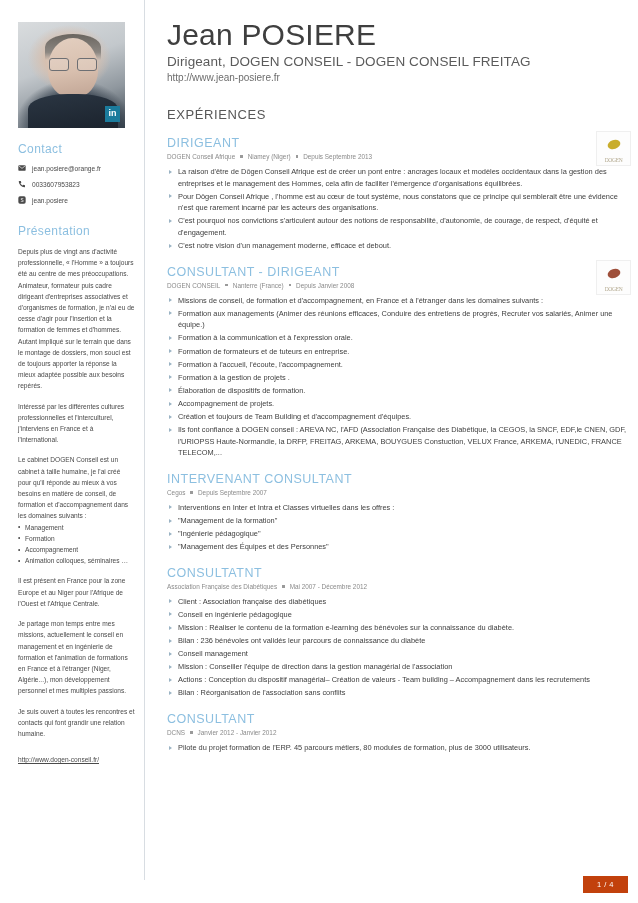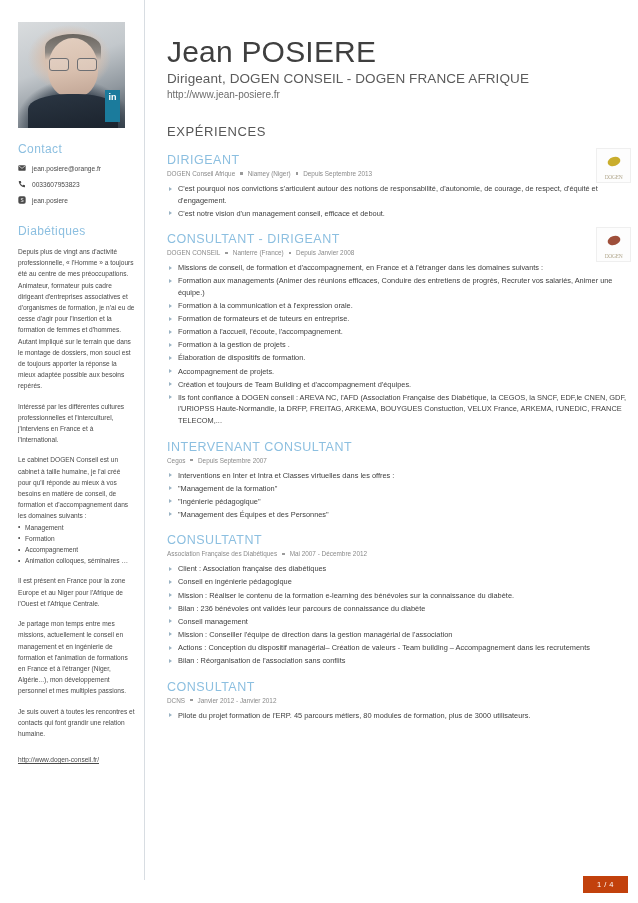--- a/index.html
+++ b/index.html
@@ -99,21 +99,21 @@
     width: 90px;
     height: 34px;
     border-radius: 44% 44% 0 0;
     background: linear-gradient(170deg, #2b3643 0%, #1b232d 100%);
   }
   .linkedin-badge {
     position: absolute;
     right: 5px;
     bottom: 6px;
     width: 15px;
-    height: 32px;
+    height: 16px;
     background: #1b7b9c;
     color: #ffffff;
     font-size: 9px;
     font-weight: bold;
     line-height: 15px;
     text-align: center;
     font-family: "Liberation Sans", sans-serif;
   }
 
   .side-heading {
@@ -175,21 +175,20 @@
     display: inline-block;
     margin-top: 2px;
   }
 
   
   .main {
     flex: 1;
     box-sizing: border-box;
     padding: 18px 8px 0 22px;
     position: relative;
-    margin-top: 17px;
   }
   .name {
     font-size: 30px;
     font-weight: normal;
     color: #3f3f3f;
     margin: 0 0 2px 0;
     letter-spacing: 0.2px;
   }
   .subtitle {
     font-size: 13.5px;
@@ -358,21 +357,21 @@
         <span class="ico">
           <svg width="8" height="8" viewBox="0 0 12 12">
               <rect x="0.5" y="0.5" width="11" height="11" rx="2.5" fill="#4a4a4a"></rect>
               <text x="6" y="8.6" font-size="7" font-family="Liberation Sans, sans-serif" fill="#ffffff" text-anchor="middle">S</text>
             </svg>
         </span>
         <span>jean.posiere</span>
       </div>
     </div>
 
-    <h2 class="side-heading">Diabétiques</h2>
+    <h2 class="side-heading">Présentation</h2>
 
     <p class="side-body">Depuis plus de vingt ans d'activité professionnelle, « l'Homme » a toujours été au centre de mes préoccupations. Animateur, formateur puis cadre dirigeant d'entreprises associatives et d'organismes de formation, je n'ai eu de cesse d'agir pour l'insertion et la formation de femmes et d'hommes. Autant impliqué sur le terrain que dans le montage de dossiers, mon souci est de toujours apporter la réponse la mieux adaptée possible aux besoins repérés.</p>
     <p class="side-body">Intéressé par les différentes cultures professionnelles et l'interculturel, j'interviens en France et à l'international.</p>
     <p class="side-body tight">Le cabinet DOGEN Conseil est un cabinet à taille humaine, je l'ai créé pour qu'il réponde au mieux à vos besoins en matière de conseil, de formation et d'accompagnement dans les domaines suivants :</p>
 
     <ul class="side-list">
       <li>Management</li>
       <li>Formation</li>
       <li>Accompagnement</li>
       <li>Animation colloques, séminaires …</li>
@@ -381,42 +380,44 @@
     <p class="side-body">Il est présent en France pour la zone Europe et au Niger pour l'Afrique de l'Ouest et l'Afrique Centrale.</p>
     <p class="side-body">Je partage mon temps entre mes missions, actuellement le conseil en management et en ingénierie de formation et l'animation de formations en France et à l'étranger (Niger, Algérie...), mon développement personnel et mes multiples passions.</p>
     <p class="side-body">Je suis ouvert à toutes les rencontres et contacts qui font grandir une relation humaine.</p>
 
     <a class="side-link" href="#">http://www.dogen-conseil.fr/</a>
   </aside>
 
   <main class="main">
 
     <h1 class="name">Jean POSIERE</h1>
-    <div class="subtitle">Dirigeant, DOGEN CONSEIL - DOGEN FRANCE AFRIQUE</div>
+    <div class="subtitle">Dirigeant, DOGEN CONSEIL - DOGEN CONSEIL FREITAG</div>
     <div class="website">http://www.jean-posiere.fr</div>
 
     <h2 class="section-title">EXPÉRIENCES</h2>
 
     <section class="exp">
       <div class="exp-logo">
         <span class="ring"></span>
         <span class="blob" style="background:#c9ad2c"></span>
         <span class="wordmark">DOGEN</span>
       </div>
       <h3 class="exp-title">DIRIGEANT</h3>
       <div class="exp-meta">
         <span>DOGEN Conseil Afrique</span>
         <span class="sep"></span>
         <span>Niamey (Niger)</span>
         <span class="sep"></span>
         <span>Depuis Septembre 2013</span>
       </div>
       <ul class="exp-bullets">
+        <li>La raison d'être de Dôgen Conseil Afrique est de créer un pont entre : ancrages locaux et modèles occidentaux dans la gestion des entreprises et le management des Hommes, cela afin de faciliter l'émergence d'organisations équilibrées.</li>
+        <li>Pour Dôgen Conseil Afrique , l'homme est au cœur de tout système, nous constatons que ce principe qui semblerait être une évidence n'est que rarement incarné par les acteurs des organisations.</li>
         <li>C'est pourquoi nos convictions s'articulent autour des notions de responsabilité, d'autonomie, de courage, de respect, d'équité et d'engagement.</li>
-        <li>C'est notre vision d'un management conseil, efficace et debout.</li>
+        <li>C'est notre vision d'un management moderne, efficace et debout.</li>
       </ul>
     </section>
 
     <section class="exp">
       <div class="exp-logo">
         <span class="ring"></span>
         <span class="blob" style="background:#9e4f3a"></span>
         <span class="wordmark">DOGEN</span>
       </div>
       <h3 class="exp-title">CONSULTANT - DIRIGEANT</h3>

